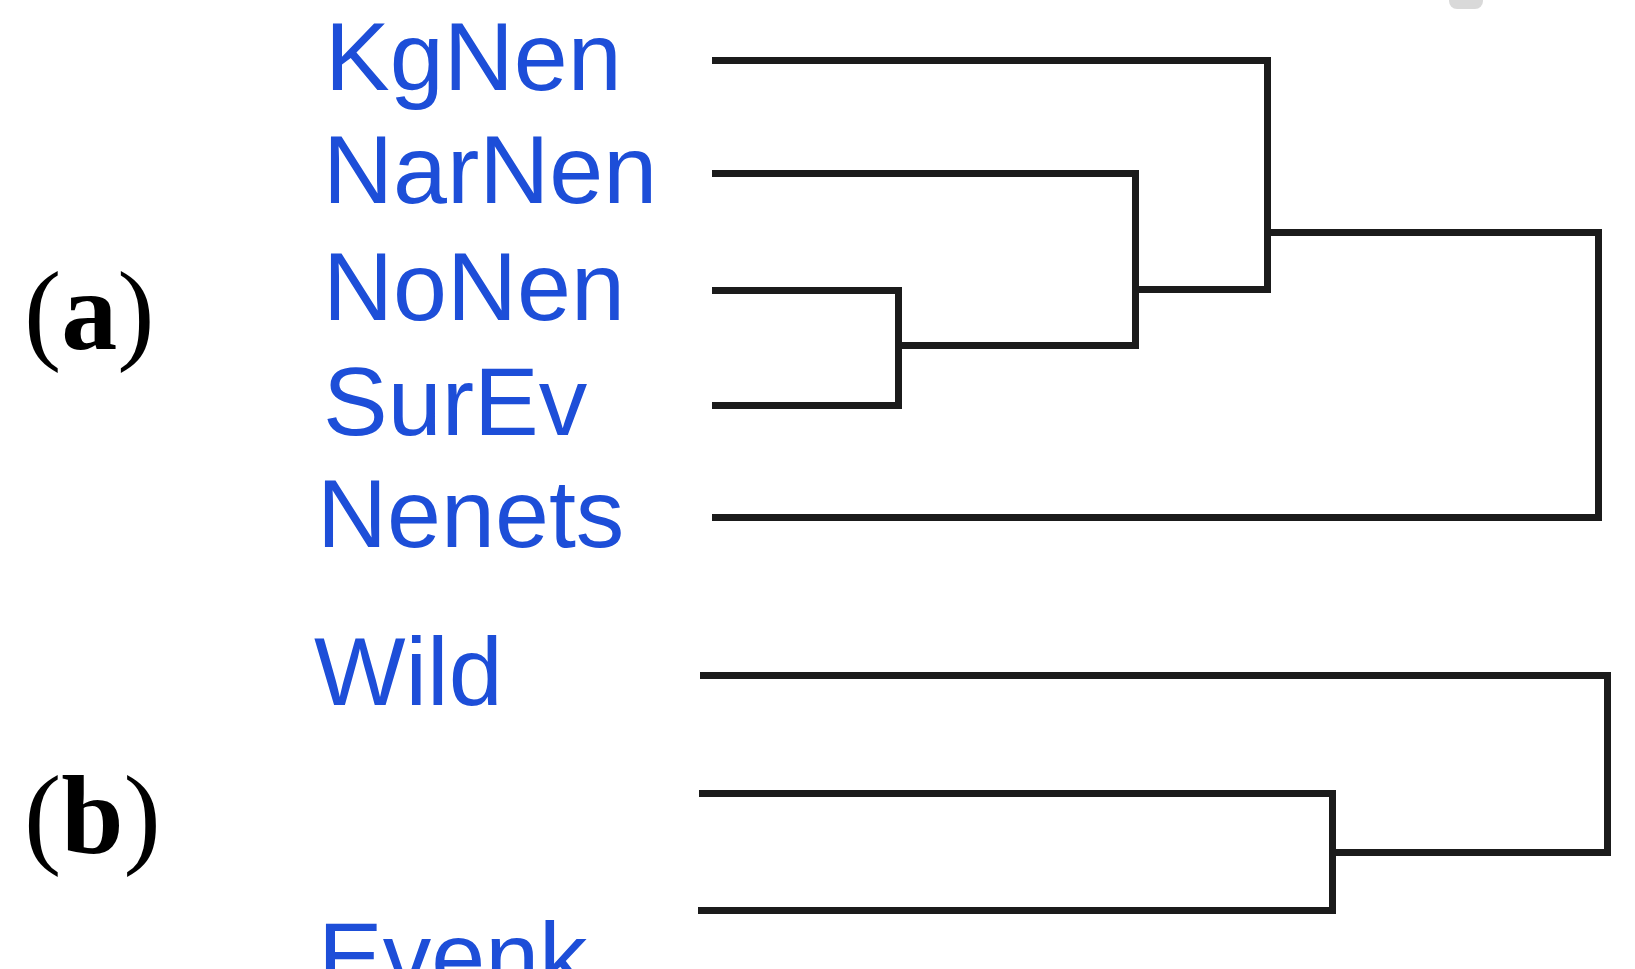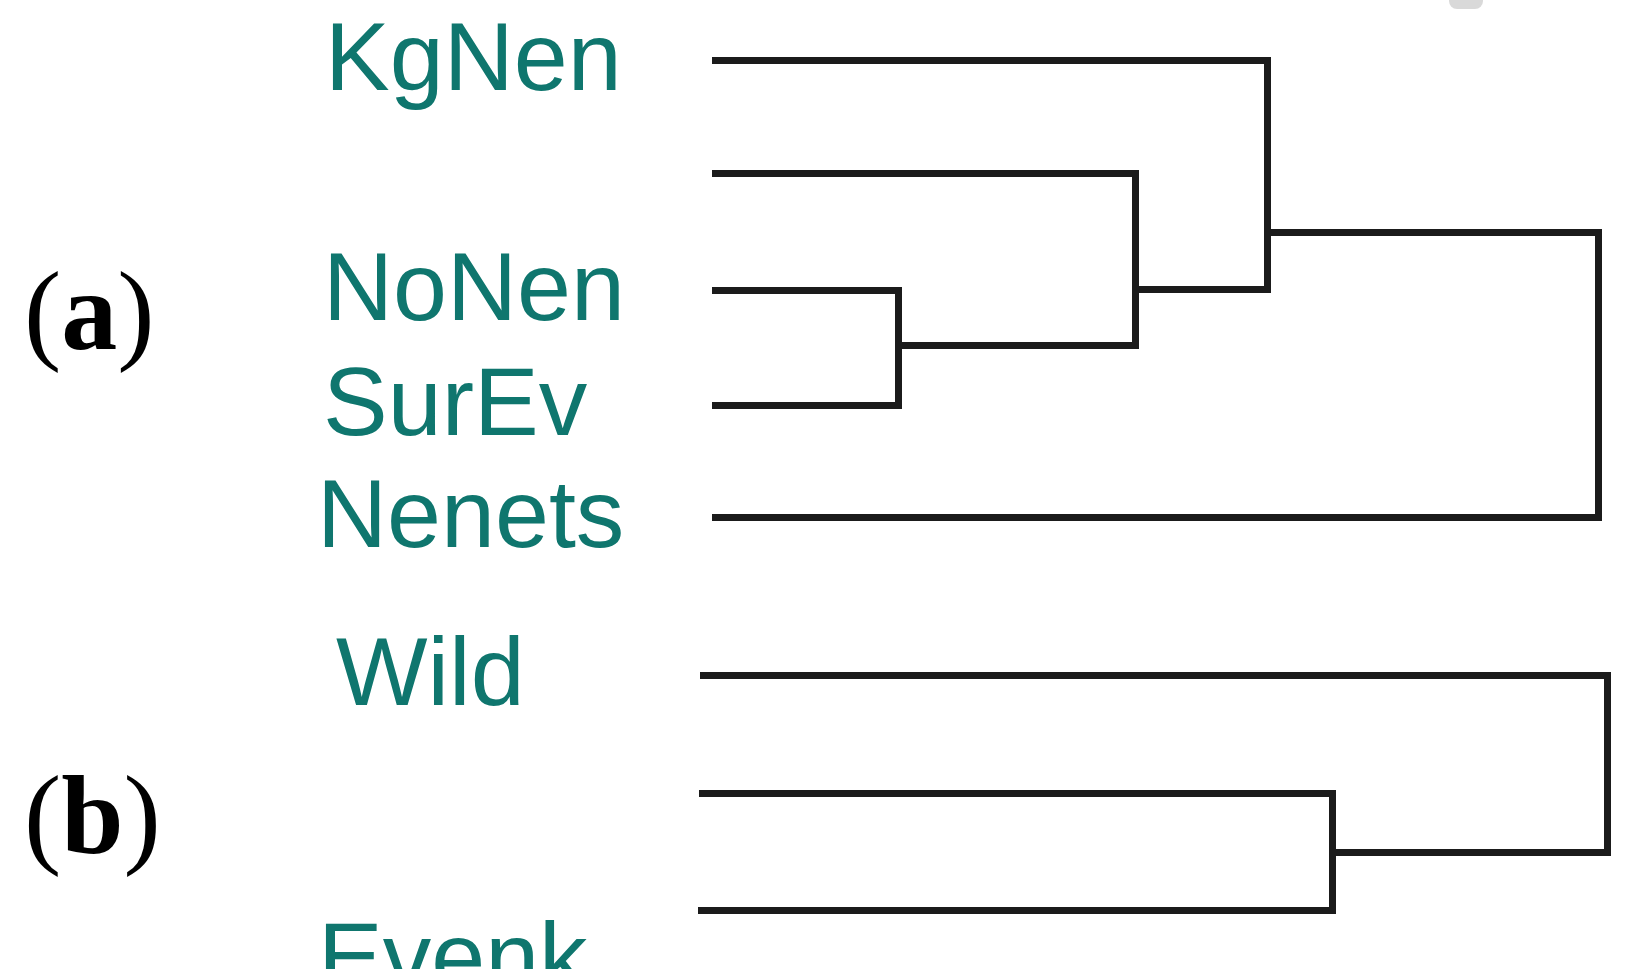--- a/index.html
+++ b/index.html
@@ -8,31 +8,31 @@
     width:1635px;height:969px;
     background:#ffffff;
     overflow:hidden;
     font-family:"Liberation Sans", sans-serif;
   }
   
   .taxon{
     position:absolute;
     font-size:97px;
     line-height:1;
-    color:#0f766e;
+    color:#1d4ed8;
     letter-spacing:0px;
     transform:translateY(-54%);
     white-space:nowrap;
   }
   .pos-a0{left:325px;top:60px;}
   .pos-a1{left:323px;top:173px;}
   .pos-a2{left:323px;top:290px;}
   .pos-a3{left:323px;top:405px;}
   .pos-a4{left:317px;top:517px;}
-  .pos-b0{left:336px;top:675px;text-align:center;}
+  .pos-b0{left:314px;top:675px;text-align:center;}
   .pos-b1{left:325px;top:793px;}
   .pos-b2{left:318px;top:960px;}
   
   .panel-label{
     position:absolute;
     font-family:"Liberation Serif", serif;
     font-size:112px;
     line-height:1;
     color:#000;
     transform:translateY(-50%);
@@ -53,20 +53,21 @@
 </head>
 <body>
 
 <div class="canvas">
 
   <div class="panel-label pos-la"><span>(</span><span class="letter">a</span><span>)</span></div>
 
   <div class="panel-label pos-lb"><span>(</span><span class="letter">b</span><span>)</span></div>
 
   <div class="taxon pos-a0">KgNen</div>
+  <div class="taxon pos-a1">NarNen</div>
   <div class="taxon pos-a3">SurEv</div>
   <div class="taxon pos-a2">NoNen</div>
   <div class="taxon pos-a4">Nenets</div>
 
   <div class="taxon pos-b0">Wild</div>
   <div class="taxon pos-b2">Evenk</div>
 
   <div class="lines-layer">
       <div class="seg" style="left: 712px; top: 57px; width: 559px; height: 7px; background: rgb(27, 27, 27);"></div>
       <div class="seg" style="left: 712px; top: 170px; width: 427px; height: 7px; background: rgb(27, 27, 27);"></div>

